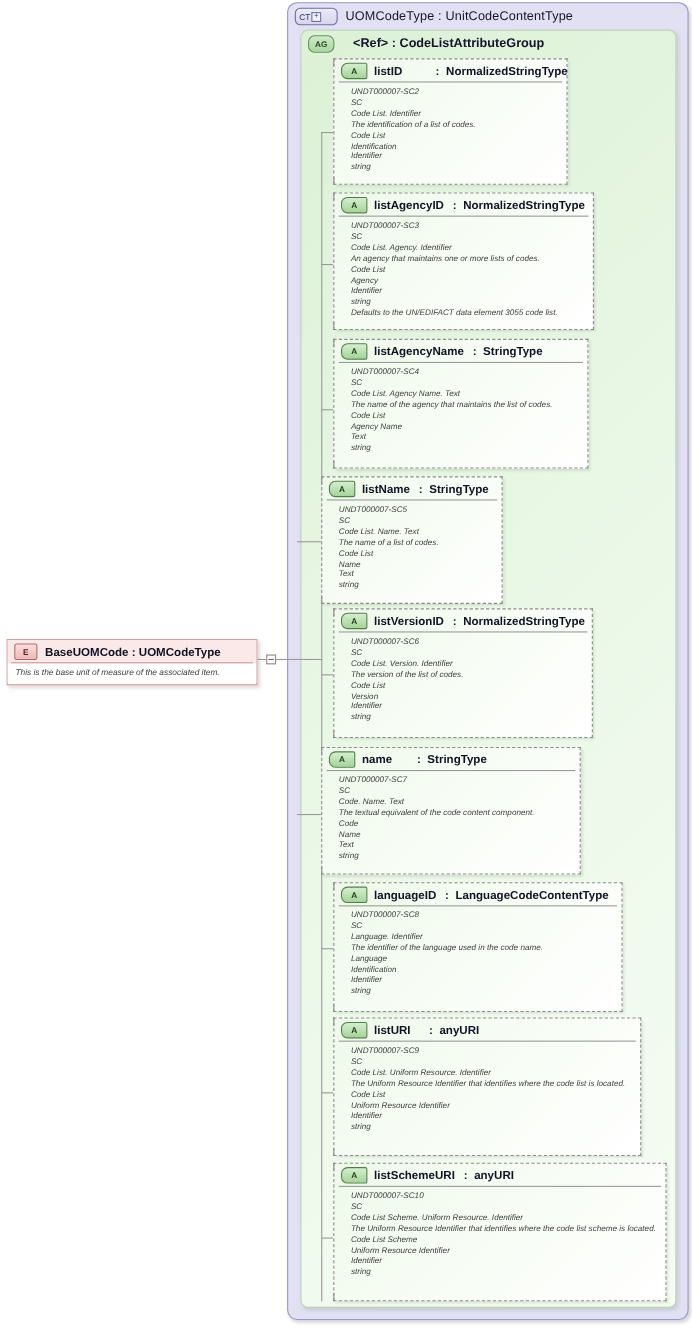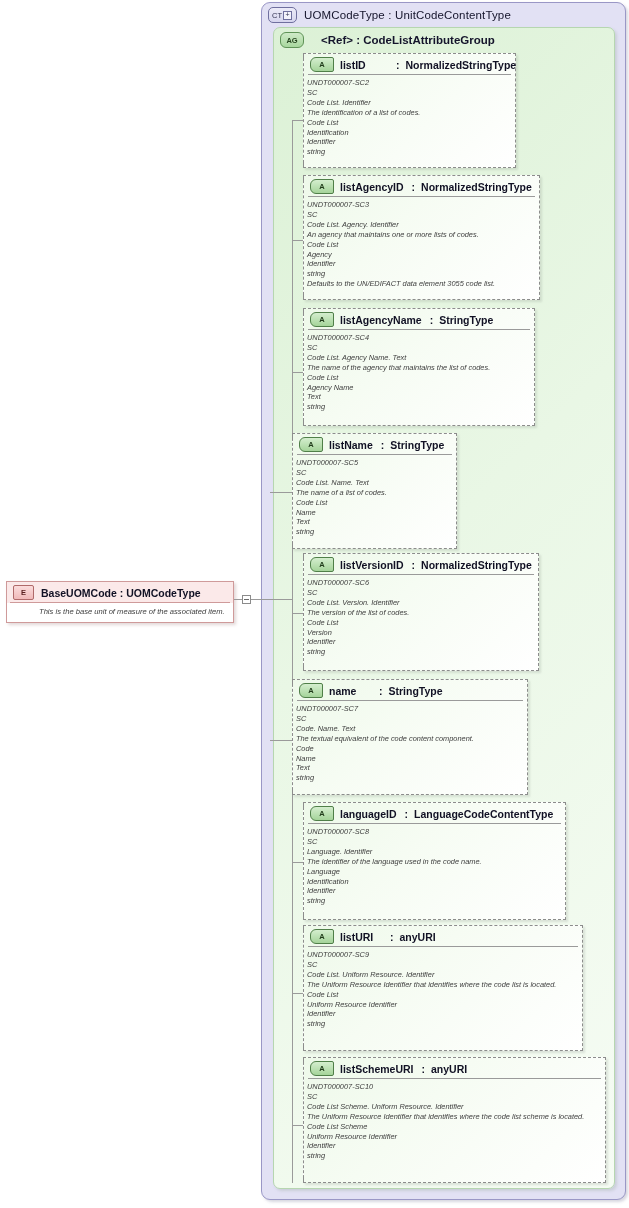--- a/index.html
+++ b/index.html
@@ -25,21 +25,21 @@
   }
   .ct-title{
     font-size:11.5px;font-weight:normal;color:#14142b;letter-spacing:.15px;
   }
   .icon-ct{
     display:inline-flex;align-items:center;justify-content:center;
     width:26px;height:14px;
     border:1px solid #6f6f9e;border-radius:5px;
     background:linear-gradient(#ecebf8,#d6d5ee);
     font-size:7.5px;font-weight:normal;color:#30304f;
-    letter-spacing:0px;padding-right:1px;
+    letter-spacing:0px;padding-right:11px;
   }
   .icon-ct .plus{
     display:inline-block;width:7px;height:7px;line-height:6px;
     border:1px solid #6f6f9e;background:#f3f2fb;
     font-size:7px;text-align:center;margin-left:1px;color:#30304f;
   }
 
   
   .ag-box{
     position:absolute;
@@ -85,21 +85,21 @@
     background:linear-gradient(#d4eece,#a5d49a);
     font-size:7.5px;font-weight:bold;color:#1f3a19;
   }
   .attr-name{font-size:10.5px;font-weight:bold;color:#111124;}
   .attr-sep{font-size:10.5px;font-weight:bold;color:#111124;padding-left:2px;}
   .attr-type{font-size:10.5px;font-weight:bold;color:#111124;}
   .attr-name.pad-a{min-width:48px;display:inline-block;}
   .attr-name.pad-b{min-width:42px;display:inline-block;}
 
   .attr-doc{
-    padding:3px 5px 4px 3px;
+    padding:3px 5px 4px 15px;
     font-size:7.4px;line-height:9.9px;
     font-style:italic;color:#3d3d3d;
   }
   .attr-doc div{white-space:normal;}
 
   
   .fold-tl,.fold-bl{
     position:absolute;width:7px;height:7px;pointer-events:none;
   }
   .fold-tl{left:-1px;top:-1px;border-left:1px solid #8c8c8c;}
@@ -124,21 +124,21 @@
   .icon-e{
     display:inline-flex;align-items:center;justify-content:center;
     width:19px;height:13px;flex:none;
     border:1px solid #b06a6a;border-radius:2px;
     background:linear-gradient(#fbdcdc,#f0b9b9);
     font-size:7.5px;font-weight:bold;color:#5a2020;
   }
   .el-title{font-size:10.5px;font-weight:bold;color:#111124;}
   .el-doc{
     padding:4px 5px 4px 7px;font-size:7.6px;line-height:10px;
-    font-style:italic;color:#3d3d3d;background:#ffffff;margin-left:25px;
+    font-style:italic;color:#3d3d3d;background:#ffffff;
   }
 
   
   .line-h{position:absolute;height:1px;background:#9a9a9a;}
   .line-v{position:absolute;width:1px;background:#9a9a9a;}
   .stub-box{
     position:absolute;width:9px;height:9px;box-sizing:border-box;
     border:1px solid #8b8b8b;background:#ffffff;
   }
   .stub-box::before{

